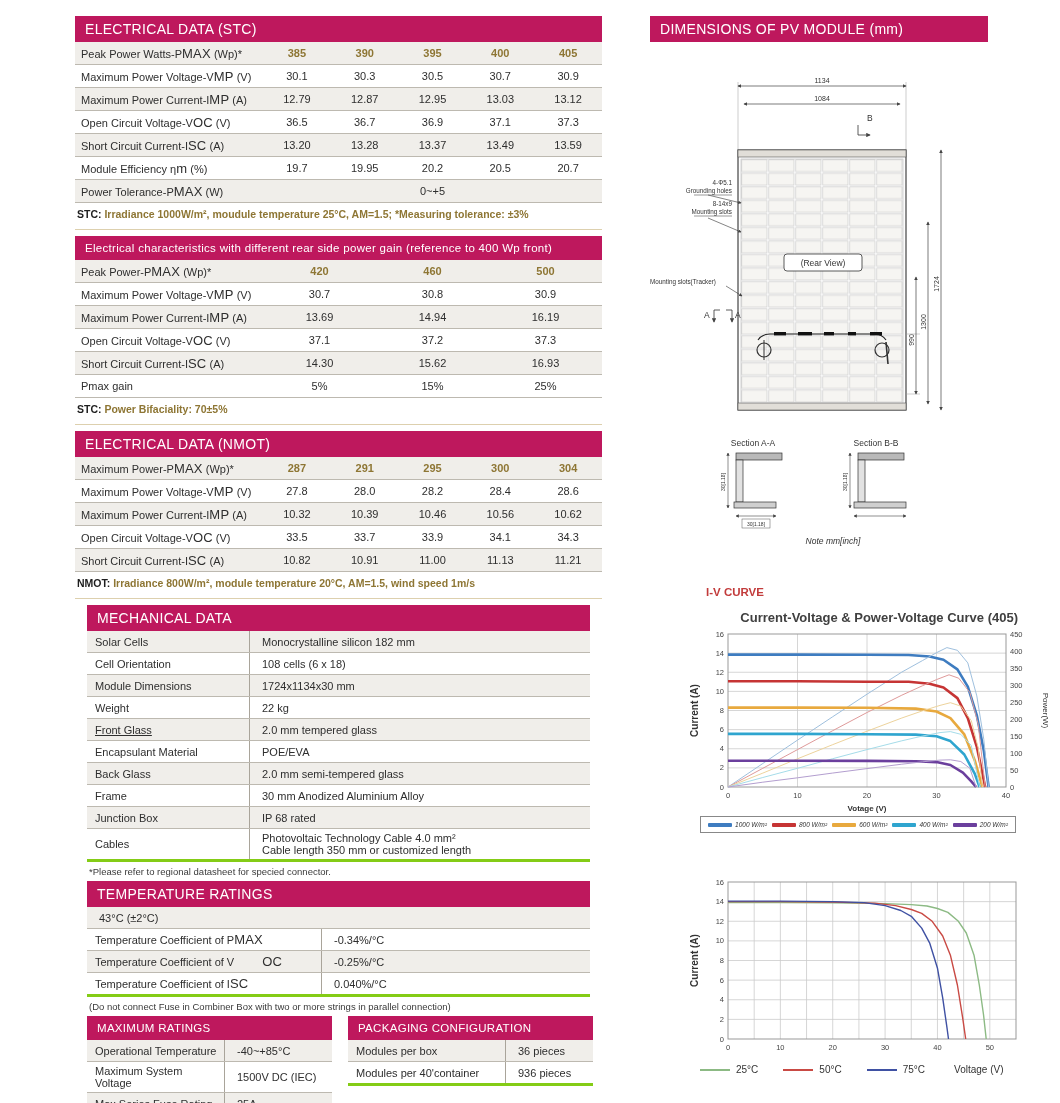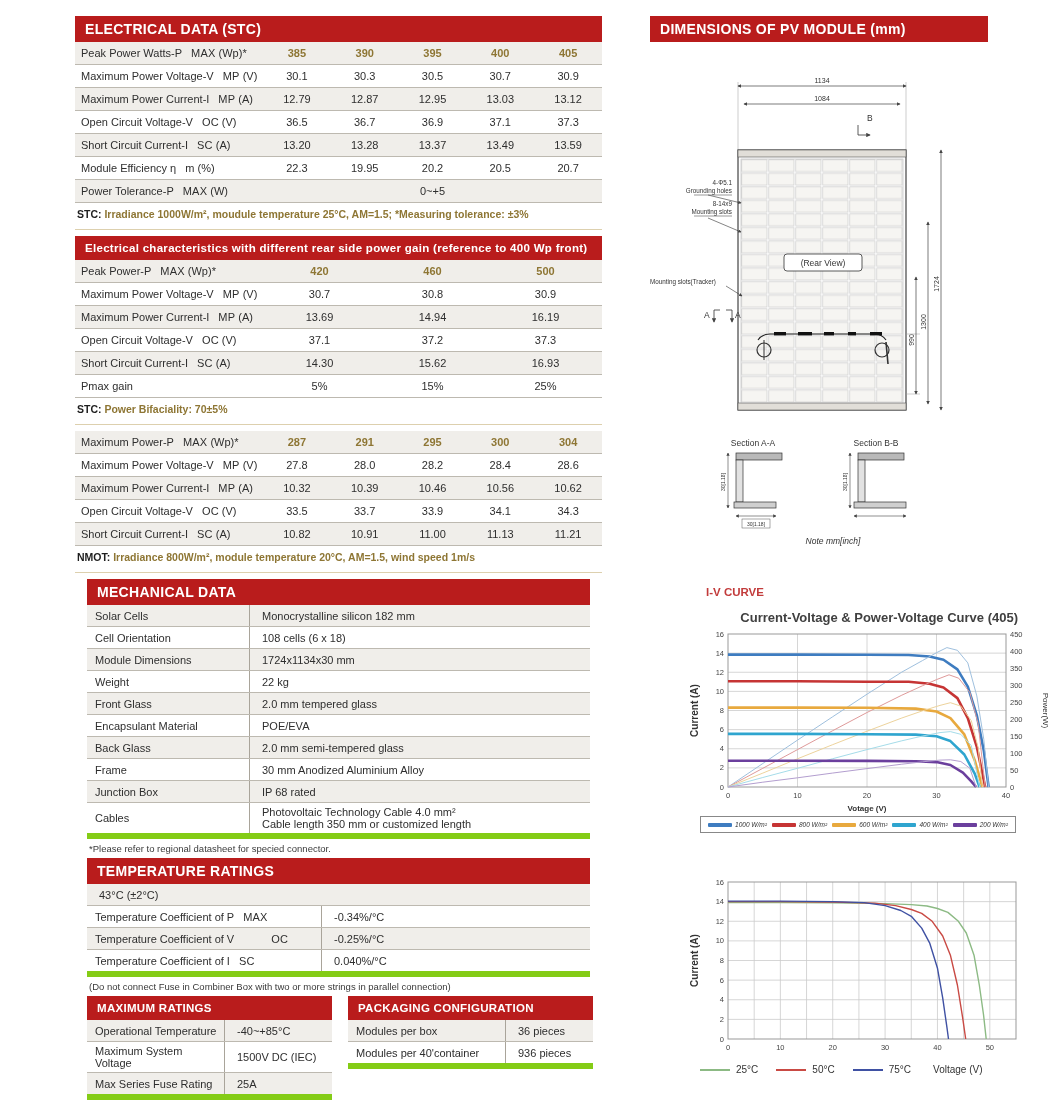--- a/index.html
+++ b/index.html
@@ -3,41 +3,41 @@
 <meta charset="utf-8">
 <style>
   html,body{margin:0;padding:0;}
   body{
     width:1060px;height:1103px;position:relative;background:#ffffff;
     font-family:"Liberation Sans", sans-serif;color:#2e2e2e;overflow:hidden;
   }
   .left-col{position:absolute;left:75px;top:16px;width:527px;}
   .right-col{position:absolute;left:648px;top:16px;width:400px;}
   .hdr{
-    background:#b91c1c;color:#fff;font-weight:bold;font-size:14px;
+    background:#be185d;color:#fff;font-weight:normal;font-size:14px;
     padding:5px 10px;letter-spacing:.3px;
   }
   .hdr.small-h{font-size:11.5px;padding:6px 10px;}
   .sep{border-top:1px solid #ddd0ae;margin:6px 0 6px 0;}
   
   .spec-row{display:flex;align-items:center;min-height:22px;border-bottom:1px solid #bdb9b0;font-size:11px;}
   .spec-row:nth-child(odd){background:#f0eeea;}
   .spec-row:nth-child(even){background:#ffffff;}
   .spec-label{flex:0 0 182px;padding-left:6px;}
   .spec-values{flex:1;display:flex;}
   .spec-val{flex:1;text-align:center;}
   .spec-val.spanall{flex:1;text-align:center;}
   .spec-row.gold .spec-val{color:#8e7634;font-weight:bold;}
-  .sub{font-size:11px;letter-spacing:.2px;margin-left:9px;}
+  .sub{font-size:13px;letter-spacing:.2px;}
   .note-line{font-size:10.5px;font-weight:bold;padding:5px 2px 3px 2px;}
   .note-line .pfx{color:#1d1d1d;}
   .note-line .txt{color:#8e7634;}
   .plain-note{font-size:9.5px;padding:4px 2px;color:#3a3a3a;}
   
-  .kv{border-bottom:6px solid #84cc16;}
+  .kv{border-bottom:3px solid #84cc16;}
   .kv-row{display:flex;border-bottom:1px solid #bdb9b0;min-height:21px;align-items:center;font-size:11px;}
   .kv-row:last-child{border-bottom:none;}
   .kv-row:nth-child(odd){background:#f0eeea;}
   .kv-row:nth-child(even){background:#ffffff;}
   .kv-label{padding:3px 4px 3px 8px;border-right:1px solid #a9a49a;align-self:stretch;display:flex;align-items:center;}
   .kv-value{padding:3px 4px 3px 12px;white-space:pre-line;}
   .small-note{font-size:8.5px;}
   .group-indent{margin-left:12px;margin-right:12px;}
   .two-col-wrap{display:flex;gap:16px;margin-left:12px;}
   .half{width:245px;}
@@ -49,21 +49,21 @@
   #chart1{position:absolute;top:612px;left:40px;}
   #chart1-legend{
     position:absolute;top:800px;left:52px;width:310px;border:1px solid #888;
     display:flex;justify-content:space-evenly;align-items:center;padding:4px 2px;
   }
   .lg1-item{display:flex;align-items:center;gap:3px;font-size:6.5px;font-style:italic;color:#333;}
   .lg1-swatch{width:24px;height:4px;border-radius:1px;}
   #chart2{position:absolute;top:860px;left:40px;}
   #chart2-legend{
     position:absolute;top:1048px;left:52px;width:320px;
-    display:flex;align-items:center;gap:18px;font-size:10px;color:#333;
+    display:flex;align-items:center;gap:25px;font-size:10px;color:#333;
   }
   .lg2-item{display:flex;align-items:center;gap:6px;}
   .lg2-swatch{width:30px;height:2px;}
   .lg2-xlabel{margin-left:4px;}
   .tick{font-size:7.5px;fill:#444;}
   .axis-label{font-size:10px;fill:#333;font-weight:bold;}
   .axis-label2{font-size:8px;fill:#333;}
   text{font-family:"Liberation Sans", sans-serif;}
   .dtext{font-size:7px;fill:#333;}
   .dtext-sm{font-size:6.3px;fill:#333;}
@@ -122,21 +122,21 @@
           <div class="spec-val">13.20</div>
           <div class="spec-val">13.28</div>
           <div class="spec-val">13.37</div>
           <div class="spec-val">13.49</div>
           <div class="spec-val">13.59</div>
         </div>
       </div>
       <div class="spec-row">
         <div class="spec-label"><span>Module Efficiency η</span><span class="sub">m</span><span> (%)</span></div>
         <div class="spec-values">
-          <div class="spec-val">22.3</div>
+          <div class="spec-val">19.7</div>
           <div class="spec-val">19.95</div>
           <div class="spec-val">20.2</div>
           <div class="spec-val">20.5</div>
           <div class="spec-val">20.7</div>
         </div>
       </div>
       <div class="spec-row">
         <div class="spec-label"><span>Power Tolerance-P</span><span class="sub">MAX</span><span> (W)</span></div>
         <div class="spec-values">
           <div class="spec-val spanall">0~+5</div>
@@ -197,20 +197,21 @@
           <div class="spec-val">15%</div>
           <div class="spec-val">25%</div>
         </div>
       </div>
     </div>
   <div class="note-line">
     <span class="pfx">STC:</span><span class="txt"> Power Bifaciality: 70±5%</span>
   </div>
   <div class="sep"></div>
 
+  <div class="hdr">ELECTRICAL DATA (NMOT)</div>
   <div id="nmot-rows">
       <div class="spec-row gold">
         <div class="spec-label"><span>Maximum Power-P</span><span class="sub">MAX</span><span> (Wp)*</span></div>
         <div class="spec-values">
           <div class="spec-val">287</div>
           <div class="spec-val">291</div>
           <div class="spec-val">295</div>
           <div class="spec-val">300</div>
           <div class="spec-val">304</div>
         </div>
@@ -282,21 +283,21 @@
           </div>
           <div class="kv-value">1724x1134x30 mm</div>
         </div>
         <div class="kv-row">
           <div class="kv-label" style="flex: 0 0 150px;">
             <span>Weight</span>
           </div>
           <div class="kv-value">22 kg</div>
         </div>
         <div class="kv-row">
-          <div class="kv-label" style="flex: 0 0 150px;">
+          <div class="kv-label" style="flex: 0 0 150px; text-decoration: underline;">
             <span>Front Glass</span>
           </div>
           <div class="kv-value">2.0 mm tempered glass</div>
         </div>
         <div class="kv-row">
           <div class="kv-label" style="flex: 0 0 150px;">
             <span>Encapsulant Material</span>
           </div>
           <div class="kv-value">POE/EVA</div>
         </div>

